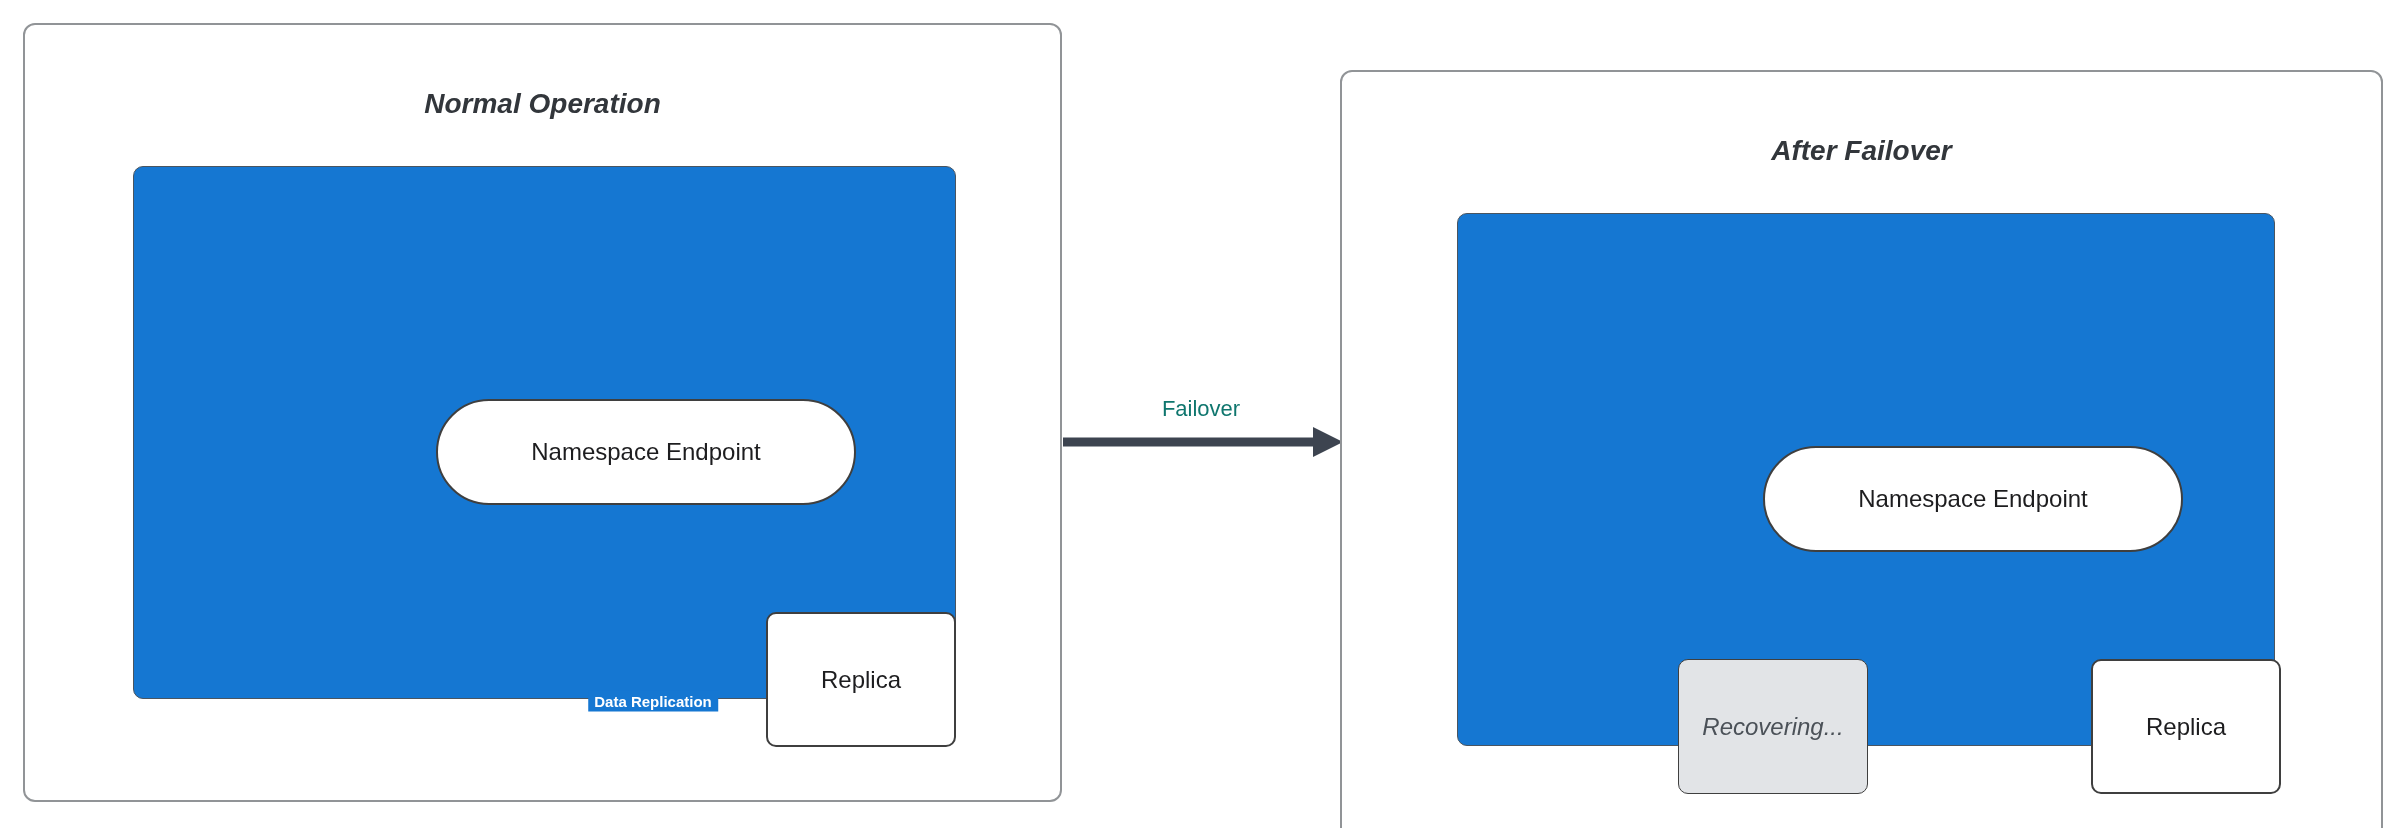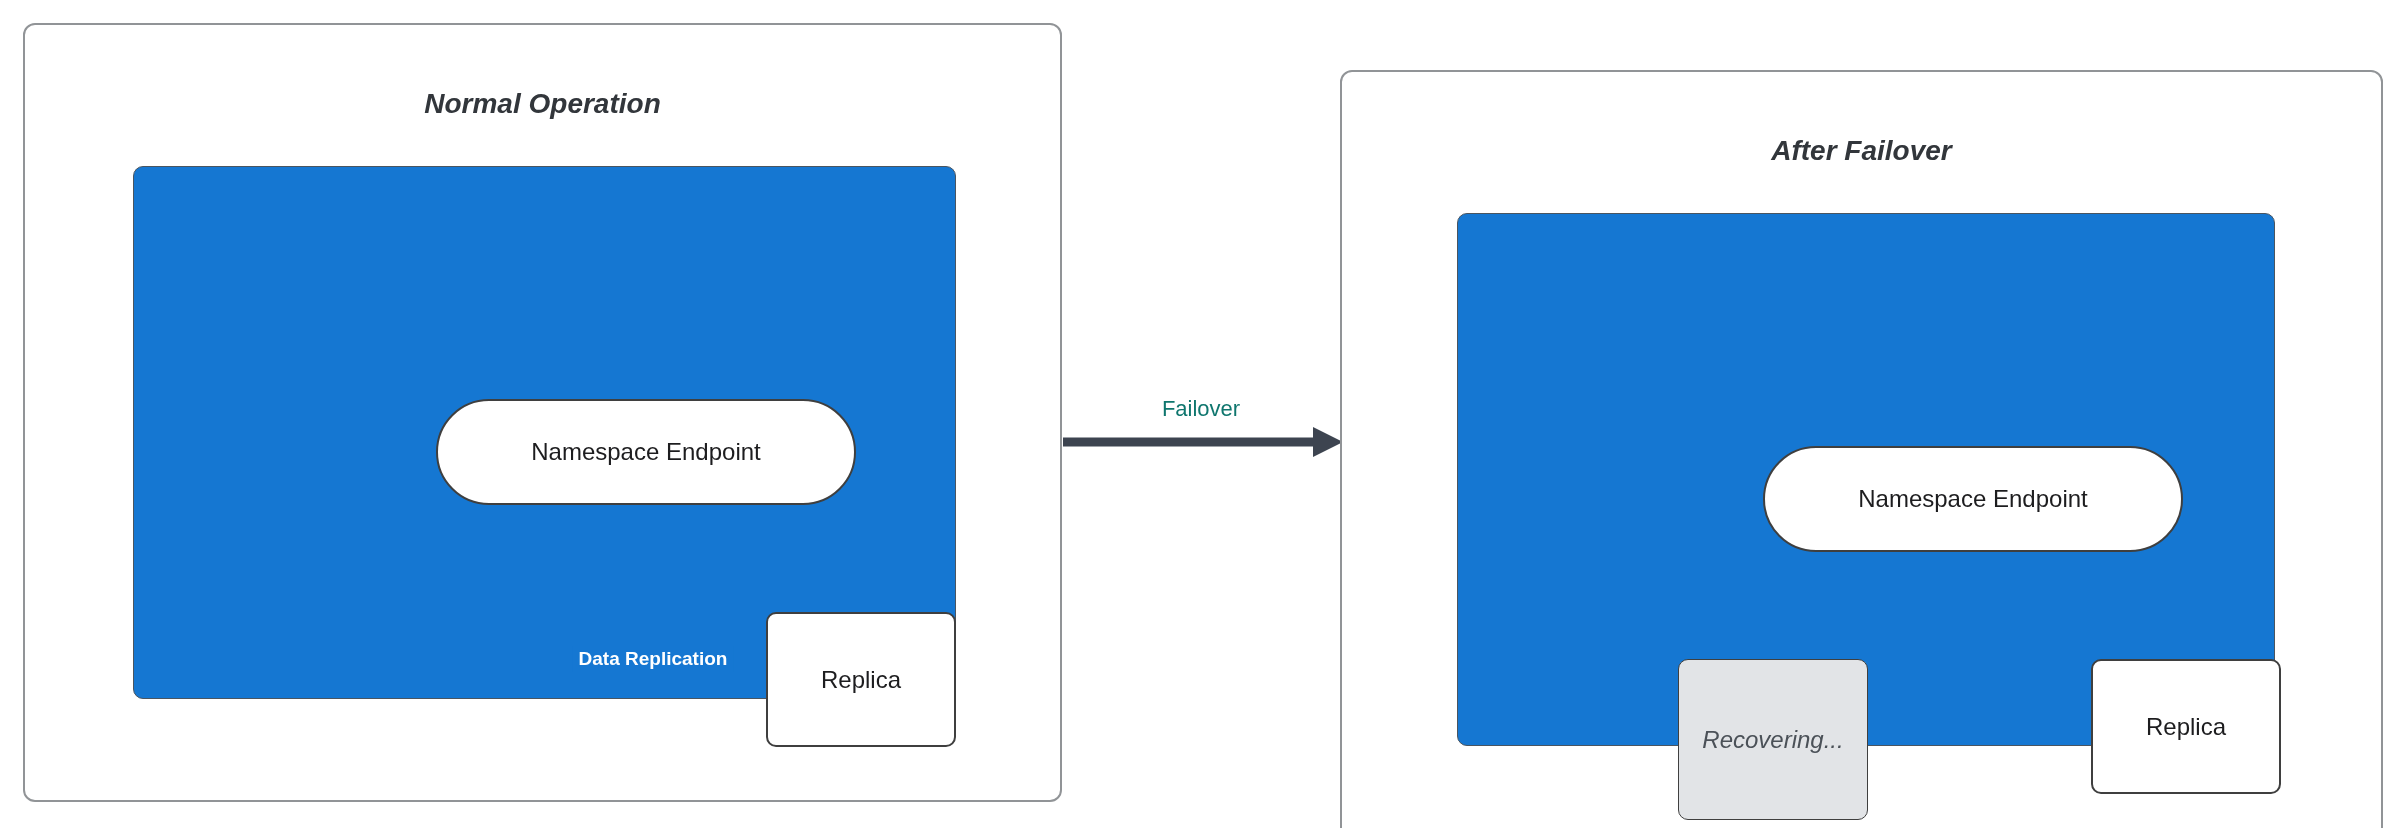--- a/index.html
+++ b/index.html
@@ -71,30 +71,30 @@
     background: var(--recovering-fill, #e2e4e7);
     color: var(--recovering-text, #4b5158);
     font-style: italic;
     border-width: 1.5px;
   }
   
   .panel.left  .node.pill      { left: 302px; top: 232px; width: 420px; height: 106px; }
   .panel.left  .node.primary   { left: 219px; top: 445px; width: 188px; height: 135px; }
   .panel.left  .node.replica   { left: 632px; top: 445px; width: 190px; height: 135px; }
   .panel.right .node.pill      { left: 305px; top: 232px; width: 420px; height: 106px; }
-  .panel.right .node.recovering{ left: 220px; top: 445px; width: 190px; height: 161px; }
+  .panel.right .node.recovering{ left: 220px; top: 445px; width: 190px; height: 135px; }
   .panel.right .node.replica   { left: 633px; top: 445px; width: 190px; height: 135px; }
   
   .edge-label {
     position: absolute;
-    left: 519px; top: 492px;
+    left: 519px; top: 534px;
     transform: translate(-50%, -50%);
     background: var(--cluster-blue, #1577d2);
     color: var(--edge-label-text, #ffffff);
-    font-size: 19px;
+    font-size: 15px;
     font-weight: bold;
     white-space: nowrap;
     padding: 2px 6px;
   }
   
   .transition-label {
     position: absolute;
     left: 1201px; top: 394px;
     transform: translateX(-50%);
     font-size: 22px;

